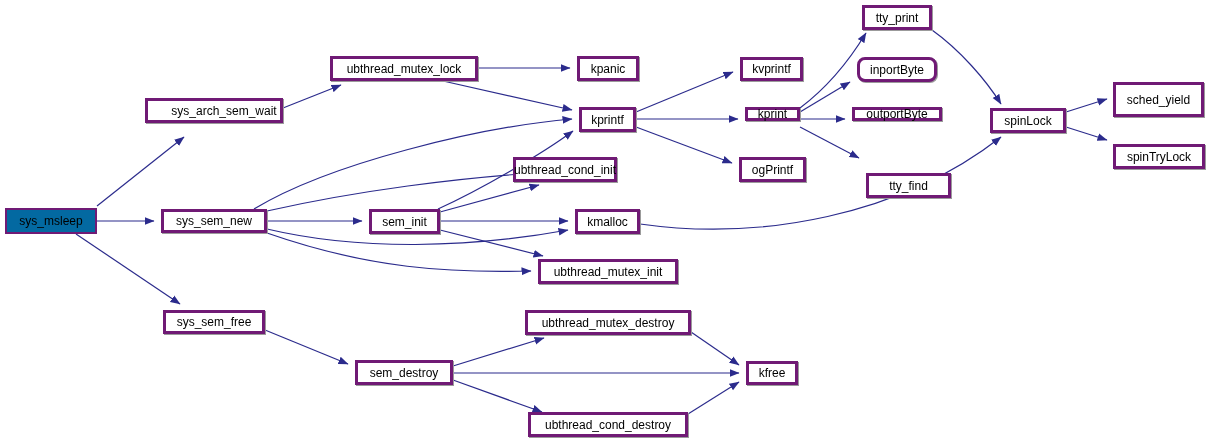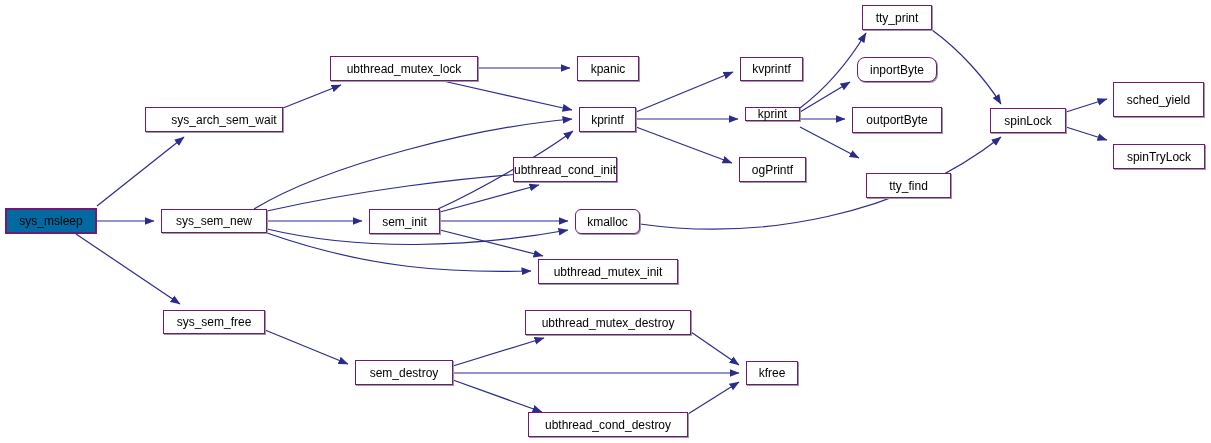--- a/index.html
+++ b/index.html
@@ -13,21 +13,21 @@
   }
   #edges {
     position: absolute;
     left: 0; top: 0;
     width: 1211px; height: 443px;
   }
   .node {
     position: absolute;
     box-sizing: border-box;
     background: #ffffff;
-    border: 1px solid #701a75;
+    border: 3px solid #701a75;
     box-shadow: 1px 1px 0 0 #9b9b9b;
     display: flex;
     align-items: center;
     justify-content: center;
     font-size: 12px;
     color: #000000;
     white-space: nowrap;
     cursor: pointer;
     z-index: 2;
   }
@@ -81,38 +81,38 @@
         <path d="M 1066 127 L 1107 140" class="edge-path" stroke="#2b2b8c" marker-end="url(#arrow)"></path>
         <path d="M 453 366 L 544 338" class="edge-path" stroke="#2b2b8c" marker-end="url(#arrow)"></path>
         <path d="M 453 373 L 739 373" class="edge-path" stroke="#2b2b8c" marker-end="url(#arrow)"></path>
         <path d="M 453 380 L 542 412" class="edge-path" stroke="#2b2b8c" marker-end="url(#arrow)"></path>
         <path d="M 691 332 L 739 365" class="edge-path" stroke="#2b2b8c" marker-end="url(#arrow)"></path>
         <path d="M 688 414 L 739 382" class="edge-path" stroke="#2b2b8c" marker-end="url(#arrow)"></path>
       </g>
   </svg>
   <div id="nodes">
       <div class="node highlight" style="left: 5px; top: 208px; width: 92px; height: 26px;">sys_msleep</div>
-      <div class="node" style="left: 145px; top: 107px; width: 138px; height: 25px; padding-left: 20px;">sys_arch_sem_wait</div>
+      <div class="node" style="left: 145px; top: 98px; width: 138px; height: 25px; padding-left: 20px;">sys_arch_sem_wait</div>
       <div class="node" style="left: 161px; top: 209px; width: 106px; height: 24px;">sys_sem_new</div>
       <div class="node" style="left: 163px; top: 310px; width: 102px; height: 24px;">sys_sem_free</div>
       <div class="node" style="left: 330px; top: 56px; width: 148px; height: 25px;">ubthread_mutex_lock</div>
       <div class="node" style="left: 369px; top: 209px; width: 71px; height: 25px;">sem_init</div>
       <div class="node" style="left: 355px; top: 360px; width: 98px; height: 25px;">sem_destroy</div>
       <div class="node" style="left: 577px; top: 56px; width: 62px; height: 25px; text-align: right;">kpanic</div>
       <div class="node" style="left: 579px; top: 107px; width: 57px; height: 25px;">kprintf</div>
       <div class="node" style="left: 513px; top: 157px; width: 104px; height: 25px;">ubthread_cond_init</div>
-      <div class="node" style="left: 575px; top: 209px; width: 65px; height: 25px; border-radius: 6px;">kmalloc</div>
+      <div class="node" style="left: 575px; top: 209px; width: 65px; height: 25px;">kmalloc</div>
       <div class="node" style="left: 538px; top: 259px; width: 140px; height: 25px;">ubthread_mutex_init</div>
       <div class="node" style="left: 525px; top: 310px; width: 166px; height: 25px;">ubthread_mutex_destroy</div>
       <div class="node" style="left: 528px; top: 412px; width: 160px; height: 25px;">ubthread_cond_destroy</div>
       <div class="node" style="left: 746px; top: 361px; width: 52px; height: 24px;">kfree</div>
       <div class="node" style="left: 740px; top: 57px; width: 63px; height: 24px;">kvprintf</div>
       <div class="node" style="left: 745px; top: 107px; width: 55px; height: 14px;">kprint</div>
       <div class="node" style="left: 739px; top: 157px; width: 67px; height: 25px;">ogPrintf</div>
       <div class="node" style="left: 862px; top: 5px; width: 70px; height: 25px;">tty_print</div>
       <div class="node" style="left: 857px; top: 57px; width: 80px; height: 25px; border-radius: 8px;">inportByte</div>
-      <div class="node" style="left: 852px; top: 107px; width: 90px; height: 26px;">outportByte</div>
+      <div class="node" style="left: 852px; top: 107px; width: 90px; height: 14px;">outportByte</div>
       <div class="node" style="left: 866px; top: 173px; width: 85px; height: 25px;">tty_find</div>
       <div class="node" style="left: 990px; top: 108px; width: 76px; height: 25px;">spinLock</div>
       <div class="node" style="left: 1113px; top: 82px; width: 91px; height: 35px;">sched_yield</div>
       <div class="node" style="left: 1113px; top: 132px; width: 92px; height: 25px; margin-top: 12px;">spinTryLock</div>
     </div>
 </div>
 
 </body></html>

